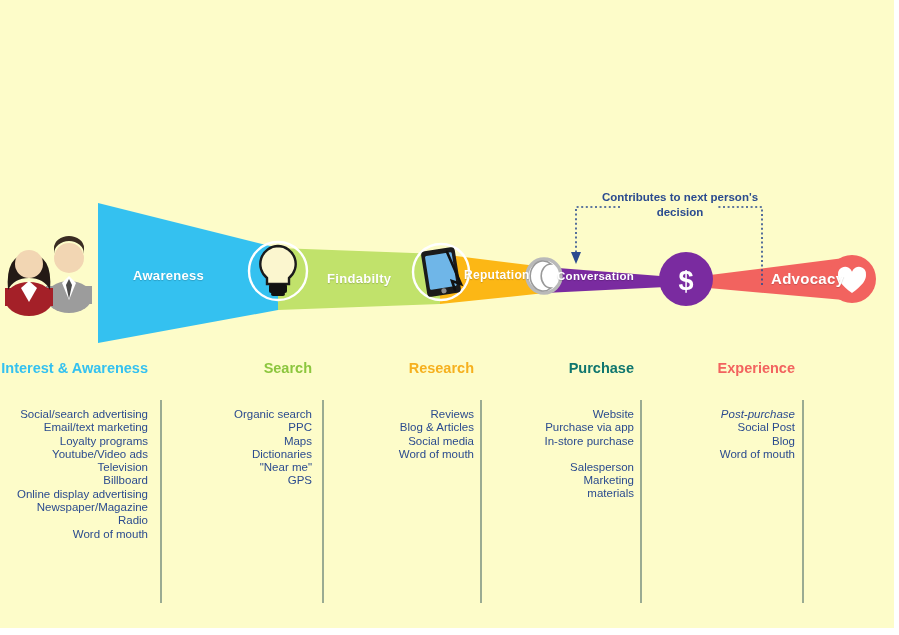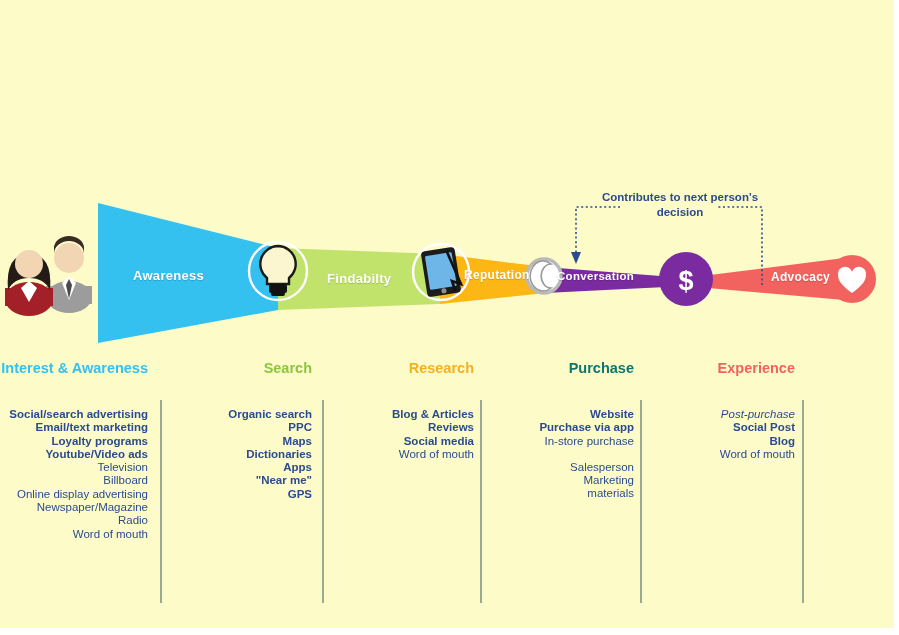--- a/index.html
+++ b/index.html
@@ -22,42 +22,42 @@
     color:#ffffff;
     font-weight:bold;
     letter-spacing:.3px;
     white-space:nowrap;
     text-shadow:0 1px 1px rgba(0,0,0,.18);
   }
   #lbl-awareness{left:133px;top:268px;font-size:13px;}
   #lbl-findability{left:327px;top:271px;font-size:13px;text-align:center;}
   #lbl-reputation{left:464px;top:268px;font-size:12px;}
   #lbl-conversation{left:557px;top:270px;font-size:11.5px;}
-  #lbl-advocacy{left:771px;top:270px;font-size:12px;}
+  #lbl-advocacy{left:771px;top:270px;font-size:15px;}
 
   
   #loop-text{
     position:absolute;left:600px;top:190px;width:160px;
     text-align:center;color:#2b4b8f;font-size:11.5px;
     font-weight:bold;line-height:15px;
   }
 
   
   #columns{position:absolute;left:0;top:360px;width:770px;height:260px;}
   .col{position:absolute;top:0;}
   .col-head{
     font-size:14.5px;font-weight:bold;white-space:nowrap;
     text-align:right;
   }
   .col-list{
     margin-top:32px;text-align:right;
     color:#2b4b8f;font-size:11.5px;line-height:13.3px;
   }
   .col-list div{white-space:nowrap;}
-  .it-bold{font-weight:bold;}
+  .it-bold{font-weight:normal;}
   .it-reg{font-weight:normal;}
   .it-ital{font-style:italic;font-weight:normal;}
   .it-gap{height:13px;}
   .divider{
     position:absolute;width:2px;background:#9aab92;top:40px;height:203px;
   }
 </style>
 </head>
 <body>
 
@@ -156,31 +156,30 @@
         </div>
       </div>
       <div class="divider" style="left: 160px;"></div>
       <div class="col" style="left: 0px; width: 312px;">
         <div class="col-head" style="color: rgb(140, 198, 62);">Search</div>
         <div class="col-list">
           <div class="it-bold">Organic search</div>
           <div class="it-bold">PPC</div>
           <div class="it-bold">Maps</div>
           <div class="it-bold">Dictionaries</div>
-          <div class="it-bold">Apps</div>
           <div class="it-bold">"Near me"</div>
           <div class="it-bold">GPS</div>
         </div>
       </div>
       <div class="divider" style="left: 322px;"></div>
       <div class="col" style="left: 0px; width: 474px;">
         <div class="col-head" style="color: rgb(246, 176, 30);">Research</div>
         <div class="col-list">
+          <div class="it-bold">Reviews</div>
           <div class="it-bold">Blog &amp; Articles</div>
-          <div class="it-bold">Reviews</div>
           <div class="it-bold">Social media</div>
           <div class="it-reg">Word of mouth</div>
         </div>
       </div>
       <div class="divider" style="left: 480px;"></div>
       <div class="col" style="left: 0px; width: 634px;">
         <div class="col-head" style="color: #0f766e;">Purchase</div>
         <div class="col-list">
           <div class="it-bold">Website</div>
           <div class="it-bold">Purchase via app</div>

